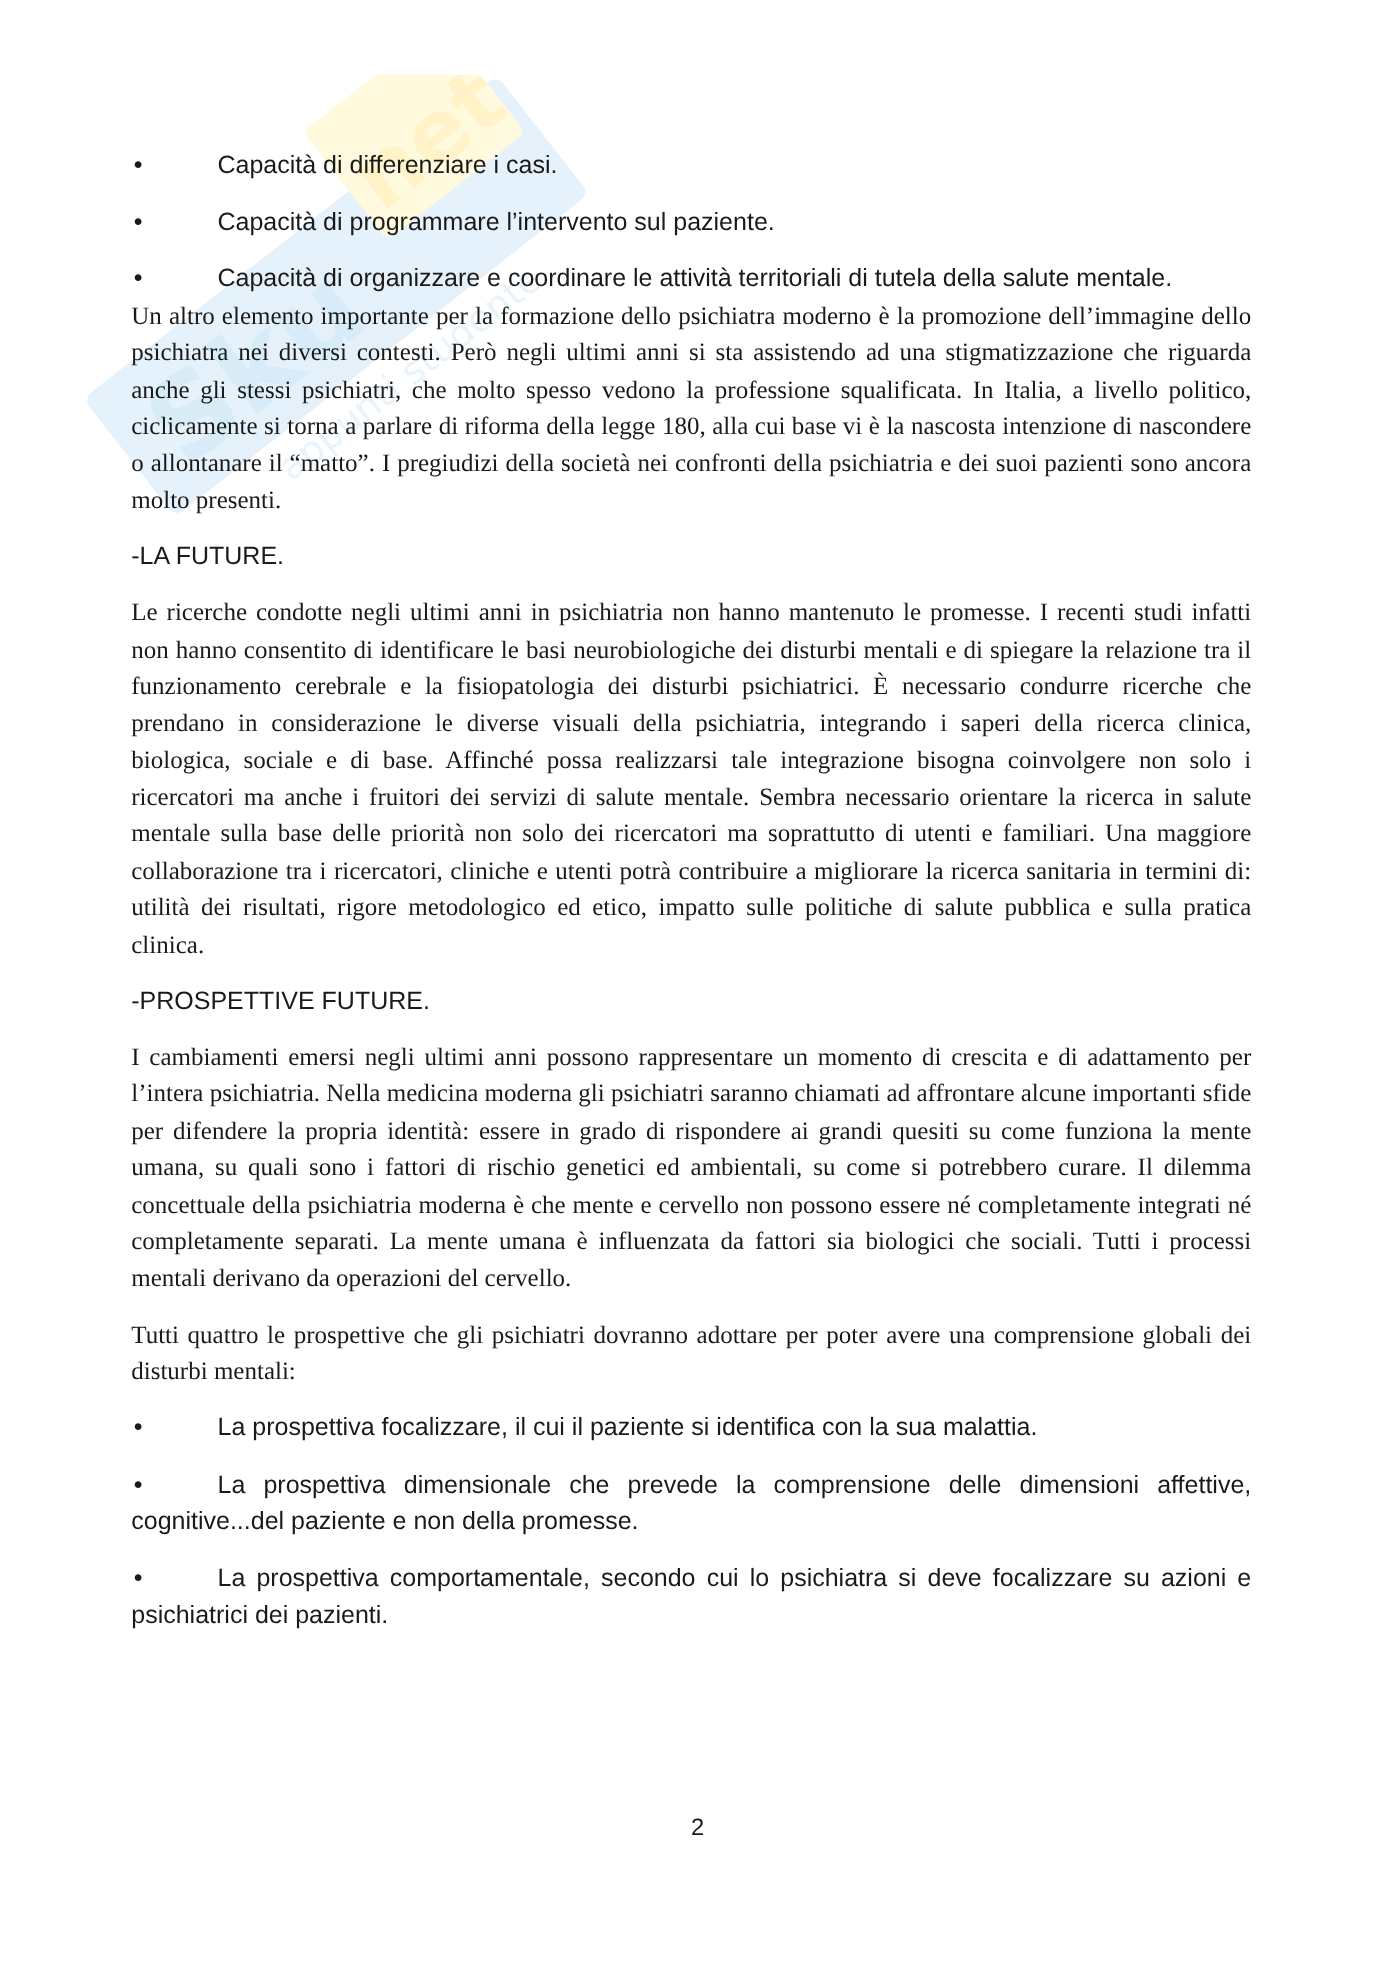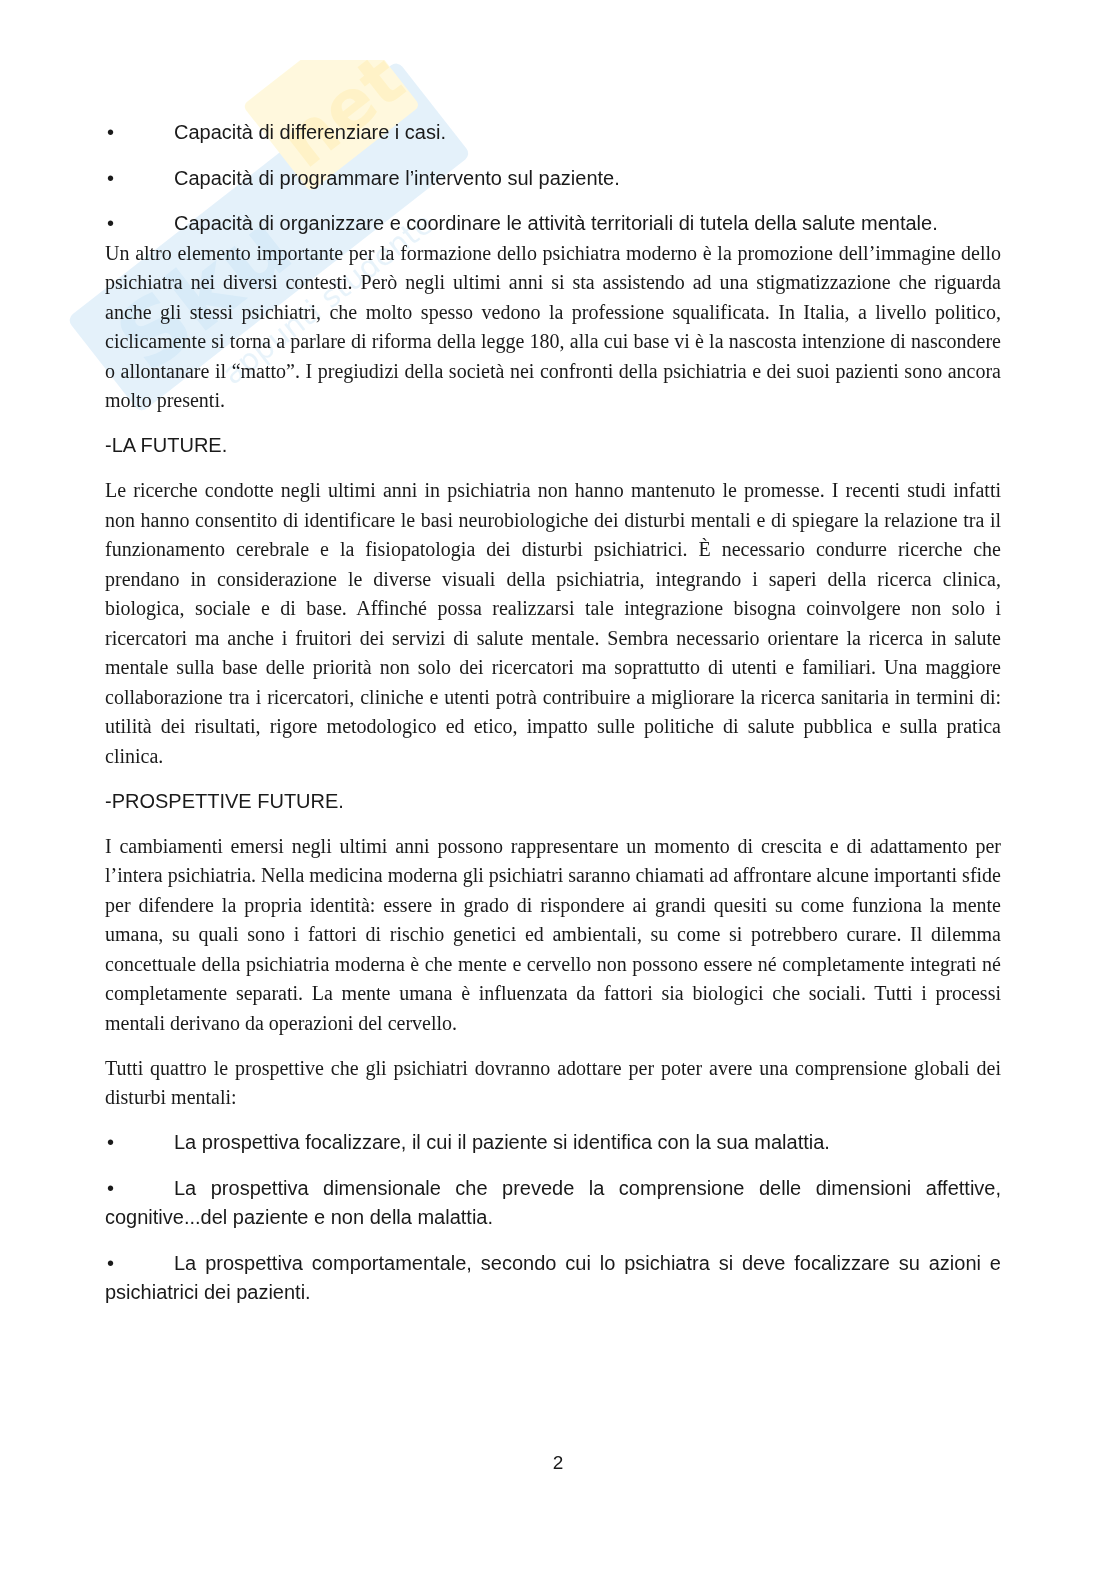--- a/index.html
+++ b/index.html
@@ -96,21 +96,21 @@
   <div class="heading">-PROSPETTIVE FUTURE.</div>
 
   <p>I cambiamenti emersi negli ultimi anni possono rappresentare un momento di crescita e di adattamento per l’intera psichiatria. Nella medicina moderna gli psichiatri saranno chiamati ad affrontare alcune importanti sfide per difendere la propria identità: essere in grado di rispondere ai grandi quesiti su come funziona la mente umana, su quali sono i fattori di rischio genetici ed ambientali, su come si potrebbero curare. Il dilemma concettuale della psichiatria moderna è che mente e cervello non possono essere né completamente integrati né completamente separati. La mente umana è influenzata da fattori sia biologici che sociali. Tutti i processi mentali derivano da operazioni del cervello.</p>
 
   <p>Tutti quattro le prospettive che gli psichiatri dovranno adottare per poter avere una comprensione globali dei disturbi mentali:</p>
 
   <div class="bullet">
     <span class="dot">•</span><span>La prospettiva focalizzare, il cui il paziente si identifica con la sua malattia.</span>
   </div>
   <div class="bullet">
-    <span class="dot">•</span><span>La prospettiva dimensionale che prevede la comprensione delle dimensioni affettive, cognitive...del paziente e non della malattia.</span>
+    <span class="dot">•</span><span>La prospettiva dimensionale che prevede la comprensione delle dimensioni affettive, cognitive...del paziente e non della promesse.</span>
   </div>
   <div class="bullet">
     <span class="dot">•</span><span>La prospettiva comportamentale, secondo cui lo psichiatra si deve focalizzare su azioni e psichiatrici dei pazienti.</span>
   </div>
 
 </main>
 
 <div class="page-number">2</div>
 
 </body></html>

